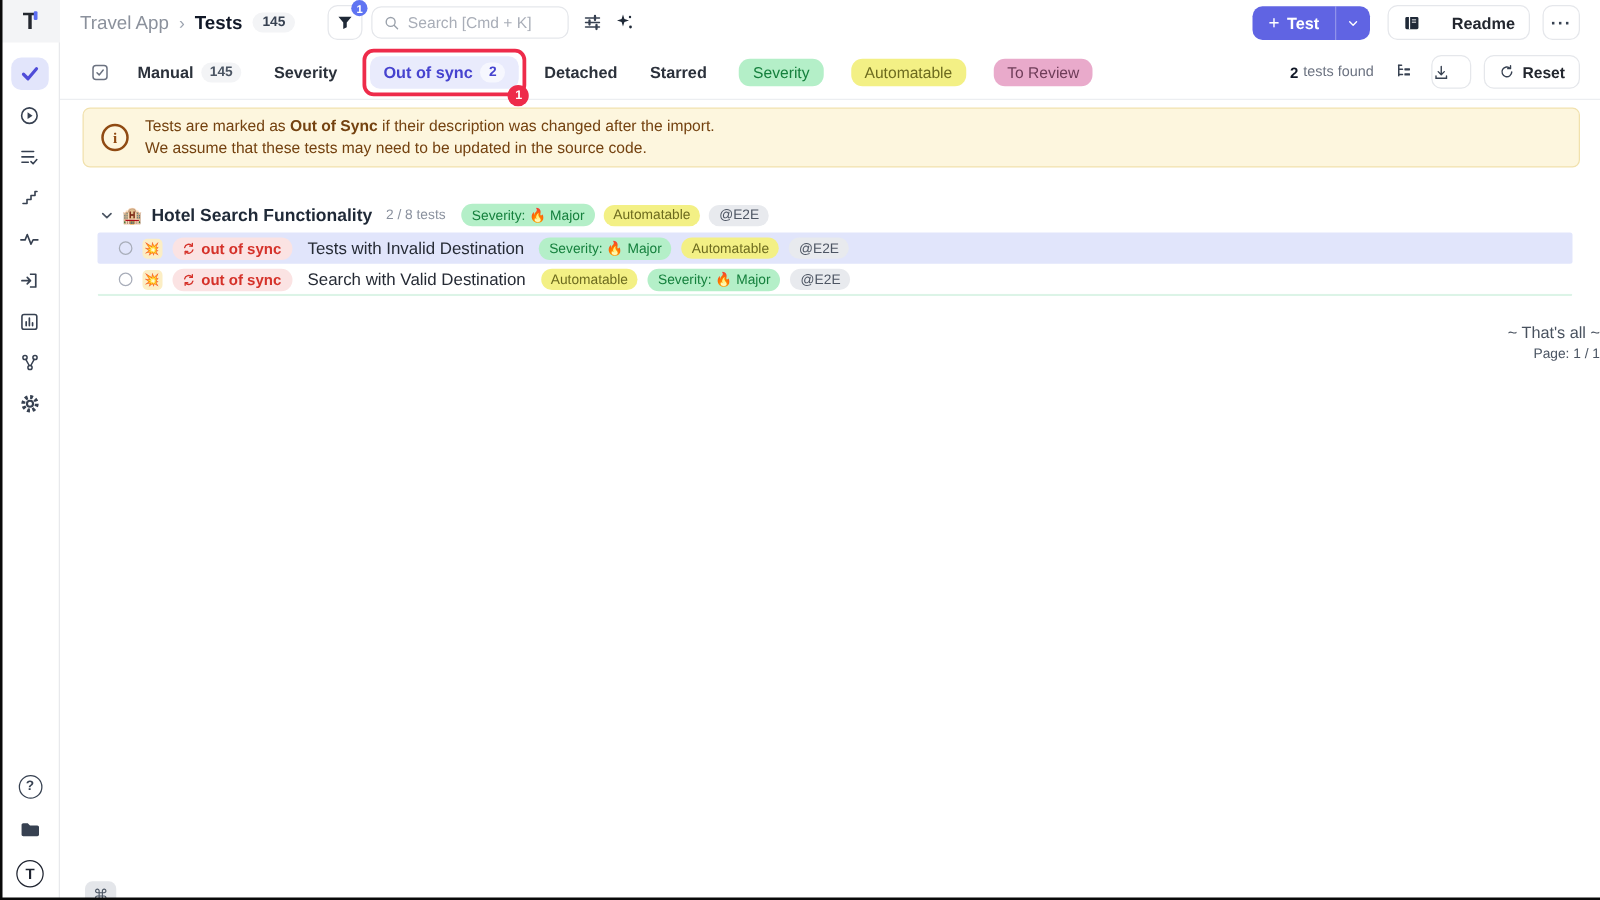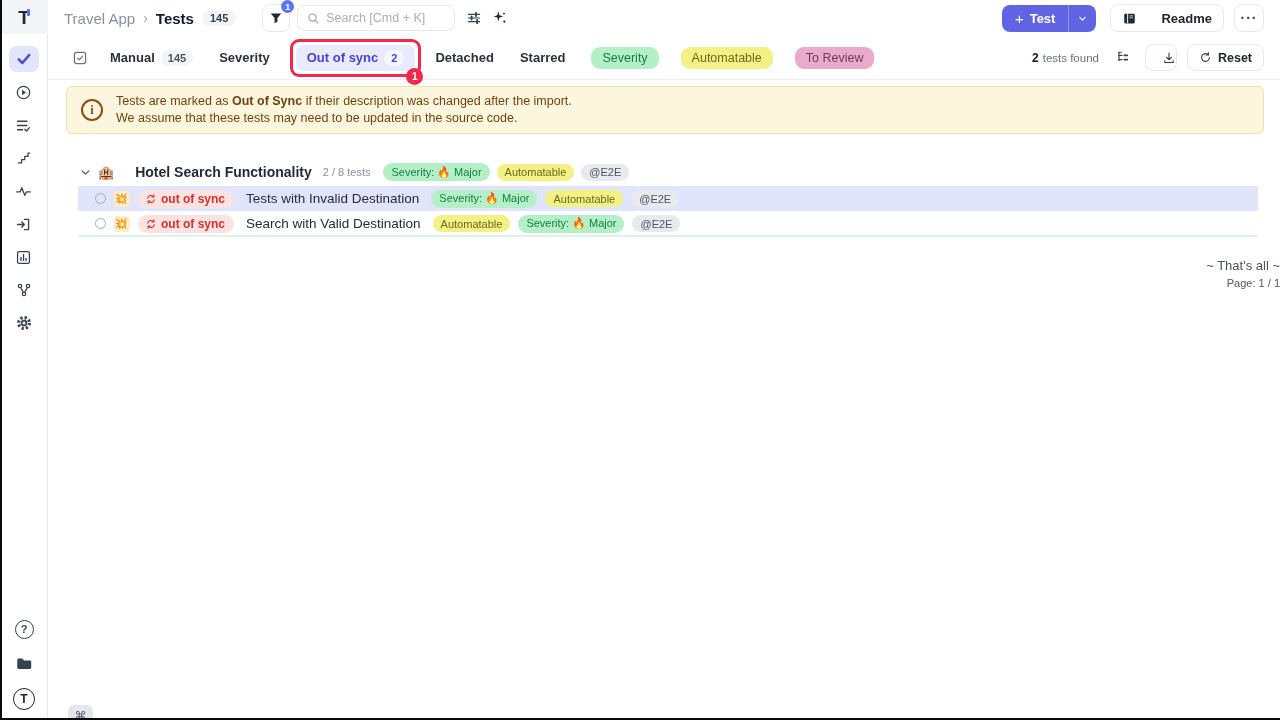--- a/index.html
+++ b/index.html
@@ -49,33 +49,33 @@
   .anno-box{position:absolute;left:-6px;top:-6px;right:-6px;bottom:-6px;border:3px solid #ee2b4a;border-radius:9px;pointer-events:none}
   .anno-num{position:absolute;right:-8px;bottom:-14px;width:17px;height:17px;background:#ee2b4a;color:#fff;border-radius:50%;font-size:10px;font-weight:700;display:flex;align-items:center;justify-content:center}
   .tag{display:inline-flex;align-items:center;border-radius:9px;font-weight:500;white-space:nowrap}
   .pill-lg{font-size:12.5px;padding:4px 11px;margin-right:22px;cursor:pointer}
   .tag[data-color="green"]{background:#b4efc8;color:#15803d}
   .tag[data-color="yellow"]{background:#f3f085;color:#6d6b1f}
   .tag[data-color="pink"]{background:#e9aacb;color:#6e3c58}
   .tag[data-color="gray"]{background:#e8eaee;color:#4d5563}
   .results{display:flex;align-items:center;gap:4px;font-size:11.5px;color:#6b7280;margin-right:12px;white-space:nowrap}
   .results b{color:#111827;font-size:12px}
-  .mini-btn{height:27px;border:1px solid #e5e7eb;border-radius:8px;background:#fff;display:flex;align-items:center;justify-content:flex-end;gap:6px;cursor:pointer}
+  .mini-btn{height:27px;border:1px solid #e5e7eb;border-radius:8px;background:#fff;display:flex;align-items:center;justify-content:flex-start;gap:6px;cursor:pointer}
   .dl{width:32px;margin-right:10px}
   .reset{padding:0 11px;font-size:12.5px;font-weight:600;color:#23272f}
 
   
   .banner{position:absolute;left:66px;top:86px;width:1198px;height:48px;background:#fdf6de;border:1px solid #f1e1ad;border-radius:6px;display:flex;align-items:center;padding:0 14px;gap:13px}
   .banner-i{width:22px;height:22px;border:2px solid #8f4a12;border-radius:50%;color:#8f4a12;font-weight:700;font-size:12px;display:flex;align-items:center;justify-content:center;flex:none;font-family:"Liberation Serif",serif}
   .banner-text{font-size:12.5px;color:#744210;line-height:17px}
   .banner-text b{font-weight:700}
 
   
   .suite-row{position:absolute;left:80px;top:161px;height:22px;display:flex;align-items:center;gap:7px}
-  .suite-title{font-size:14px;font-weight:600;color:#1f2937;margin-left:14px;cursor:pointer}
+  .suite-title{font-size:14px;font-weight:600;color:#1f2937;margin-left:0;cursor:pointer}
   .suite-count{font-size:11px;color:#8a919e;margin:0 6px 0 4px}
   .tag-sm{font-size:11px;padding:2.5px 8px}
   .trow{position:absolute;left:78px;width:1180px;height:25px;display:flex;align-items:center;gap:8px;padding-left:17px;border-radius:2px;cursor:pointer}
   .trow.sel{background:#e1e5fb}
   .trow.greenline{border-bottom:2px solid #dcf4e7}
   .radio{width:11px;height:11px;border:1.5px solid #a8adb9;border-radius:50%;flex:none;cursor:pointer}
   .sparkbox{width:16px;height:16px;background:#fceec4;border-radius:4px;display:flex;align-items:center;justify-content:center;font-size:10px;flex:none}
   .sync-pill{display:flex;align-items:center;gap:4px;background:#fbe3e3;border-radius:10px;padding:2px 9px 2px 7px;color:#d5322a;font-weight:700;font-size:12px;white-space:nowrap}
   .ttitle{font-size:13.5px;color:#262b35;margin:0 4px 0 4px;white-space:nowrap}
 

